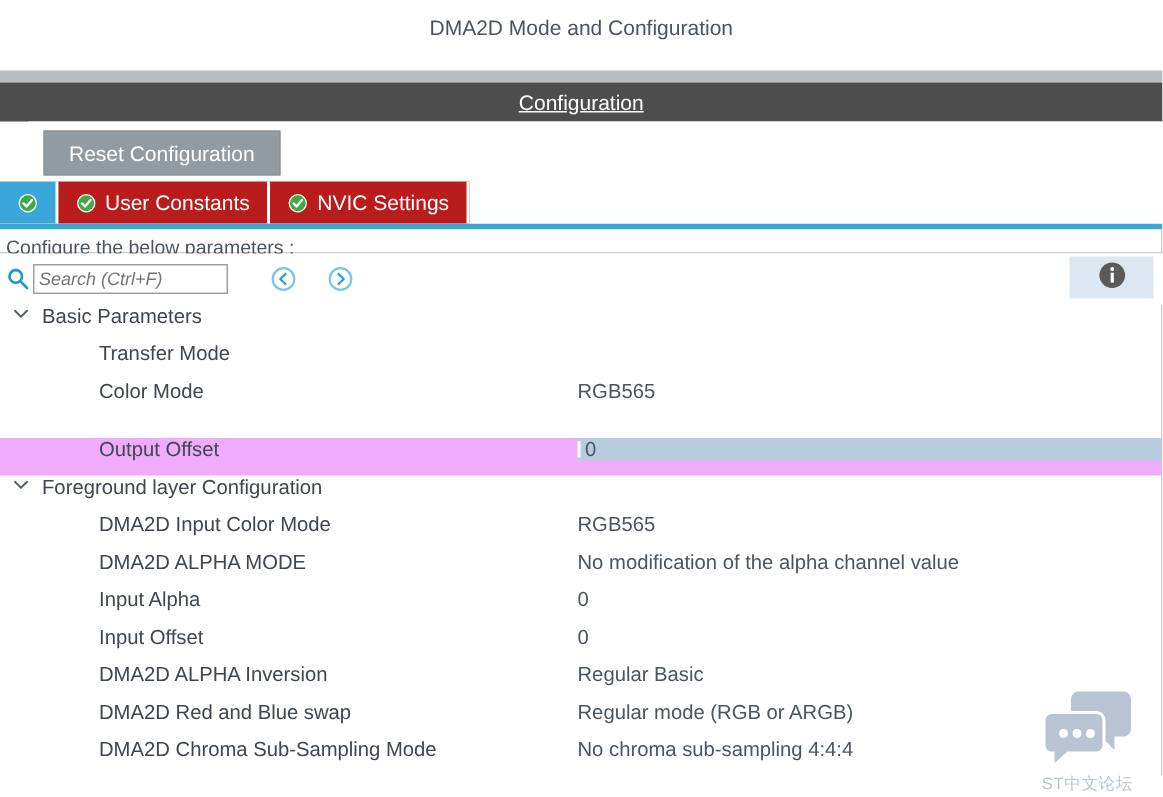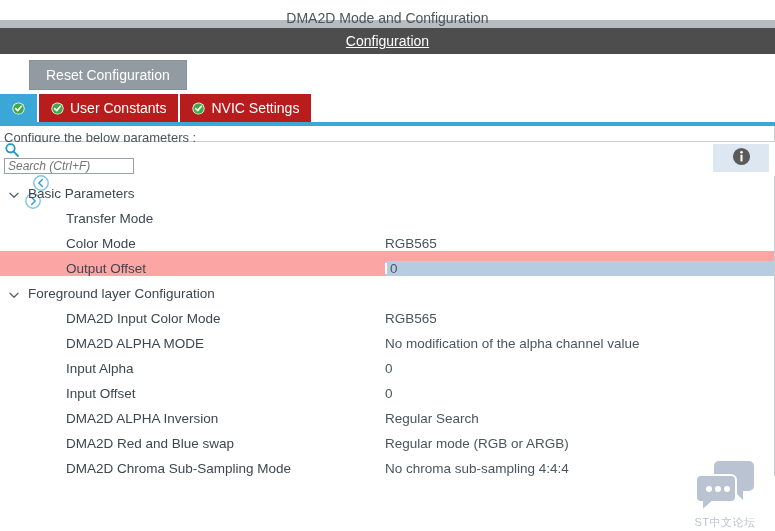--- a/index.html
+++ b/index.html
@@ -13,21 +13,21 @@
     height: 531px;
     font-family: "Liberation Sans", sans-serif;
     font-size: 13px;
     color: #3f4650;
     overflow: hidden;
     position: relative;
   }
 
   
   .window-title {
-    height: 20px;
+    height: 47px;
     line-height: 36px;
     text-align: center;
     font-size: 14px;
     color: #4a5560;
     background: #ffffff;
   }
 
   
   .grey-strip {
     height: 8px;
@@ -110,25 +110,24 @@
     border-bottom: 1px solid #c9ccd0;
     border-right: 1px solid #c9ccd0;
     background: #ffffff;
     box-sizing: border-box;
   }
 
   
   .search-row {
     height: 34px;
     display: flex;
-    align-items: flex-start;
+    align-items: center;
     padding-left: 4px;
     background: #ffffff;
     position: relative;
-    flex-direction: column;
   }
   .search-icon {
     width: 16px;
     height: 16px;
     margin-right: 2px;
     flex: 0 0 auto;
   }
   .search-input {
     width: 130px;
     height: 20px;
@@ -164,21 +163,21 @@
   }
 
   
   .param-table {
     border-right: 1px solid #c9ccd0;
     background: #ffffff;
   }
   .group-row, .param-row {
     height: 25px;
     display: flex;
-    align-items: flex-end;
+    align-items: flex-start;
     position: relative;
   }
   .group-row {
     padding-left: 8px;
   }
   .chevron {
     width: 12px;
     height: 12px;
     margin-right: 8px;
     flex: 0 0 auto;
@@ -195,21 +194,22 @@
     color: #3f4650;
     flex: 0 0 auto;
   }
   .param-value {
     font-size: 13.5px;
     color: #4a5560;
     flex: 1 1 auto;
     position: relative;
   }
   .param-row.selected {
-    background: #fca5a5;
+    background: #f0abfc;
+    margin-top: 14px;
   }
   .param-row.selected .param-value {
     background: #b8cce0;
     padding-left: 5px;
   }
   .param-row.selected .param-value::before {
     content: "";
     position: absolute;
     left: 0;
     top: 2px;
@@ -359,21 +359,21 @@
   <div class="param-row">
     <span class="param-name">Input Alpha</span>
     <span class="param-value">0</span>
   </div>
   <div class="param-row">
     <span class="param-name">Input Offset</span>
     <span class="param-value">0</span>
   </div>
   <div class="param-row">
     <span class="param-name">DMA2D ALPHA Inversion</span>
-    <span class="param-value">Regular Search</span>
+    <span class="param-value">Regular Basic</span>
   </div>
   <div class="param-row">
     <span class="param-name">DMA2D Red and Blue swap</span>
     <span class="param-value">Regular mode (RGB or ARGB)</span>
   </div>
   <div class="param-row">
     <span class="param-name">DMA2D Chroma Sub-Sampling Mode</span>
     <span class="param-value">No chroma sub-sampling 4:4:4</span>
   </div>
 

